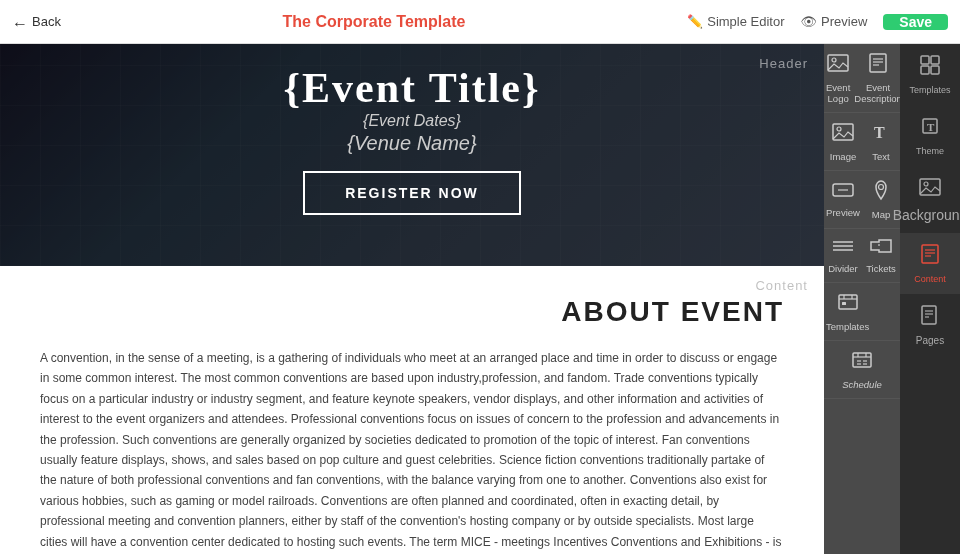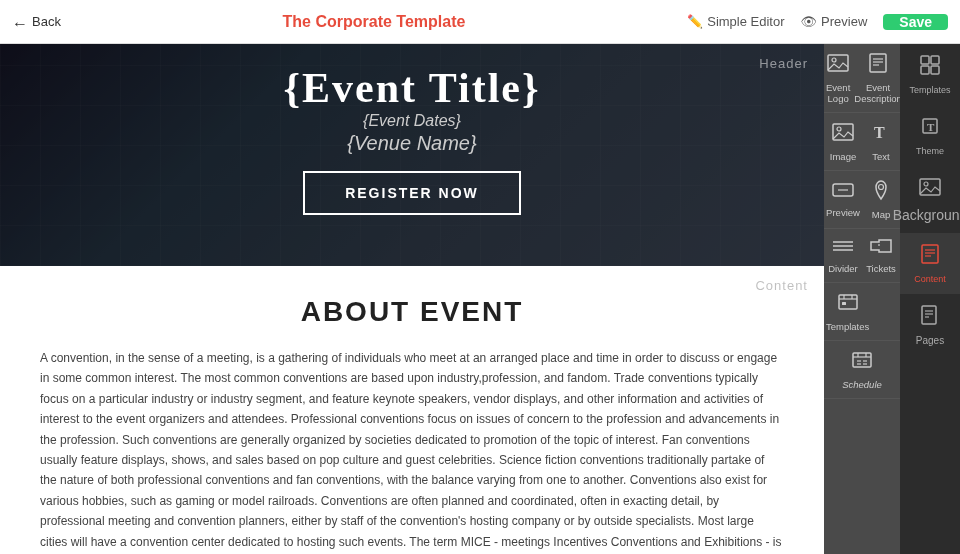--- a/index.html
+++ b/index.html
@@ -160,21 +160,21 @@
     }
     .content-label {
       position: absolute;
       top: 12px;
       right: 16px;
       color: rgba(0,0,0,0.25);
       font-size: 13px;
       letter-spacing: 1px;
     }
     .about-title {
-      text-align: center;
+      text-align: right;
       font-size: 28px;
       font-weight: bold;
       color: #222;
       margin-bottom: 20px;
       letter-spacing: 2px;
     }
     .about-text {
       font-size: 12px;
       color: #444;
       line-height: 1.7;

